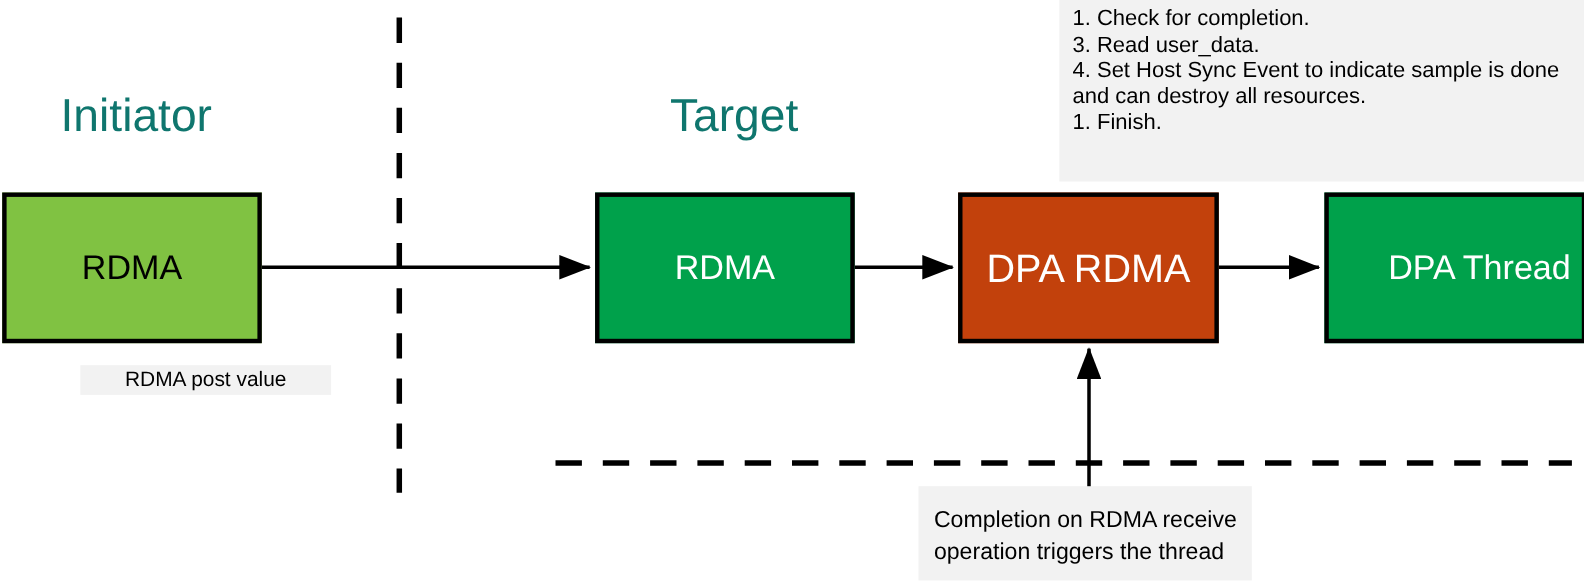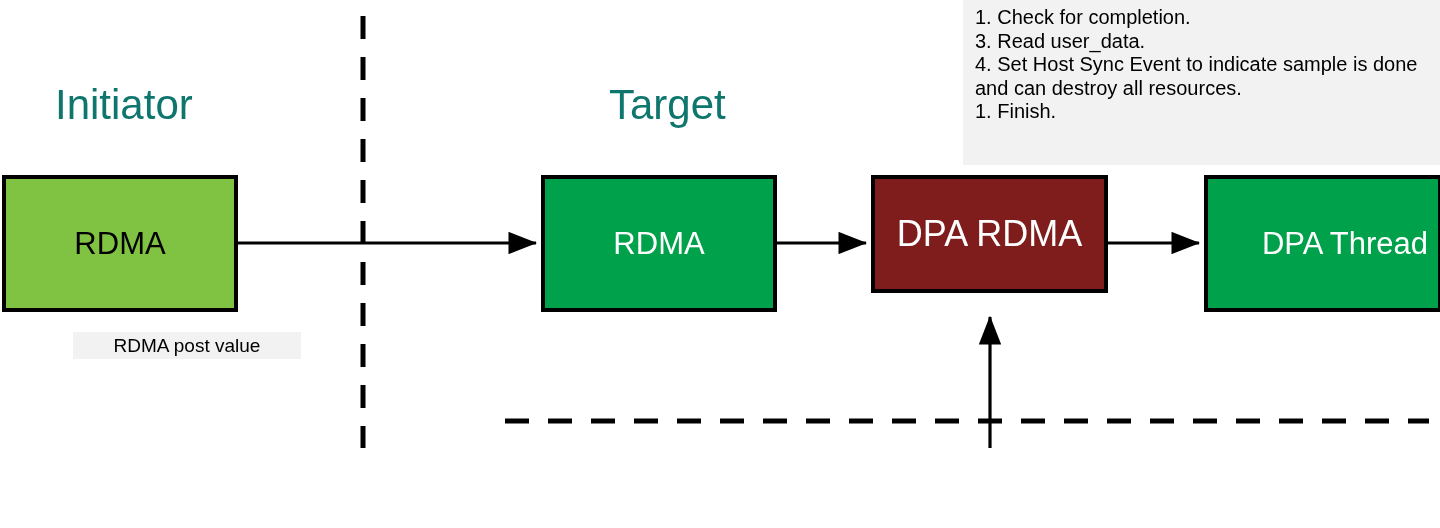--- a/index.html
+++ b/index.html
@@ -113,35 +113,39 @@
   <div class="lane-title" style="left:609px; top:85px;">Target</div>
 
   <div class="proc-box" style="left:2px; top:175px; width:236px; height:137px; background:#80C242;">
     <span class="proc-label" style="color:#000000;">RDMA</span>
   </div>
 
   <div class="proc-box" style="left:541px; top:175px; width:236px; height:137px; background:#00A14B;">
     <span class="proc-label" style="color:#ffffff;">RDMA</span>
   </div>
 
-  <div class="proc-box" style="left:871px; top:175px; width:237px; height:118px; background:#7f1d1d; flex-direction:column;">
+  <div class="proc-box" style="left:871px; top:175px; width:237px; height:137px; background:#c2410c; flex-direction:column;">
     <span class="proc-label two-line" style="color:#ffffff;">DPA RDMA</span>
   </div>
 
   <div class="proc-box" style="left:1204px; top:175px; width:238px; height:137px; background:#00A14B;">
     <span class="proc-label" style="color:#ffffff;margin-left:44px;">DPA Thread</span>
   </div>
 
   <div class="note-box note-inline" style="left:73px; top:332px; width:228px; height:27px;">
     <span>RDMA post value</span>
   </div>
 
 
   <div class="note-box note-block" style="left:963px; top:0px; width:477px; height:165px;">
     <span class="kline">1. Check for completion.</span>
     <span class="kline">3. Read user_data.</span>
     <span class="kline">4. Set Host Sync Event to indicate sample is done</span>
     <span class="kline">and can destroy all resources.</span>
     <span class="kline">1. Finish.</span>
   </div>
 
+  <div class="note-box note-caption" style="left:835px; top:442px; width:303px; height:86px;">
+    <span class="cline">Completion on RDMA receive</span>
+    <span class="cline">operation triggers the thread</span>
+  </div>
 
 </div>
 
 </body></html>

